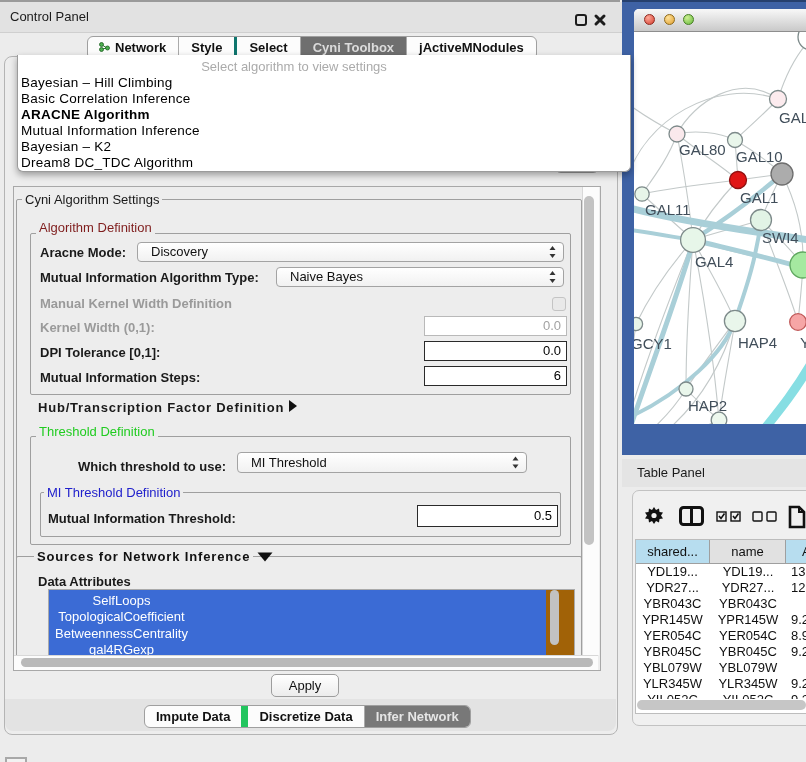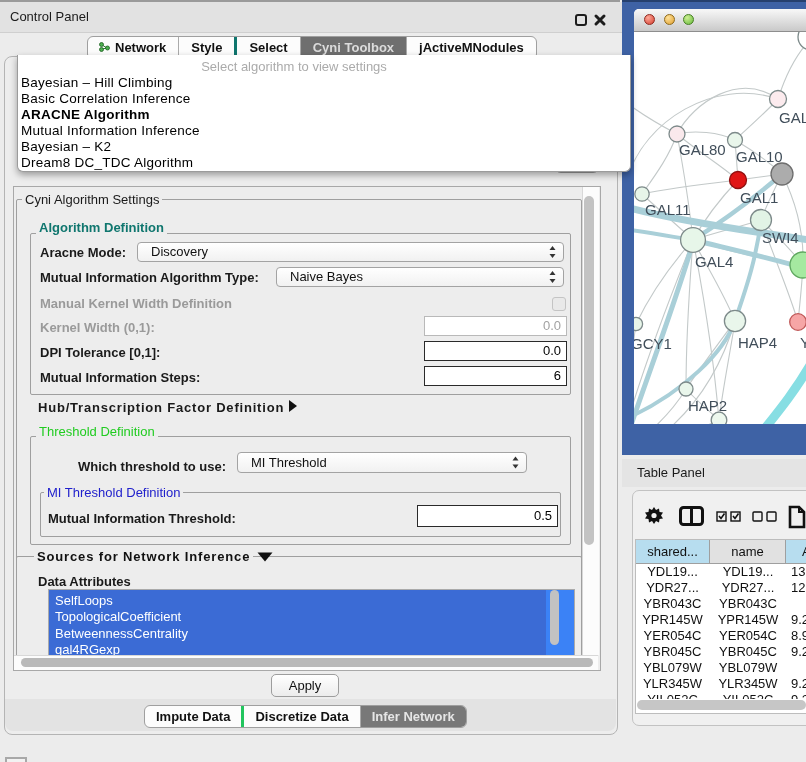--- a/index.html
+++ b/index.html
@@ -58,21 +58,21 @@
 
   <div class="abs" style="left:13px;top:186px;width:586px;height:483px;border:1px solid #a8a8a8;background:#EDEDED;"></div>
 
   <div class="abs" style="left:14px;top:187px;width:568px;height:468px;overflow:hidden;background:#EDEDED;">
    <div class="abs" style="left:-14px;top:-187px;width:582px;height:655px;">
 
     <div class="gbox" style="left:16px;top:199px;width:564px;height:460px;"></div>
     <div class="gtitle" style="left:22px;top:192px;color:#1a1a1a;">Cyni Algorithm Settings</div>
 
     <div class="gbox" style="left:30px;top:233px;width:539px;height:160px;"></div>
-    <div class="gtitle" style="left:36px;top:220px;color:#0f766e;font-weight:bold;">Algorithm Definition</div>
+    <div class="gtitle" style="left:36px;top:220px;color:#7f1d1d;">Algorithm Definition</div>
 
     <div class="lbl" style="left:40px;top:245px;">Aracne Mode:</div>
     <div class="combo" style="left:137px;top:242px;width:425px;height:18px;line-height:18px;">
       <span style="margin-left:13px;">Discovery</span>
       <svg class="ar" width="9" height="18" viewBox="0 0 9 18">
             <path d="M4.5 3 L7.5 7 L1.5 7 Z M4.5 15 L1.5 11 L7.5 11 Z" fill="#333"></path>
           </svg>
     </div>
 
     <div class="lbl" style="left:40px;top:270px;">Mutual Information Algorithm Type:</div>
@@ -117,40 +117,40 @@
     <div class="lbl" style="left:48px;top:511px;">Mutual Information Threshold:</div>
     <div class="field" style="left:417px;top:505px;width:134px;height:20px;line-height:20px;border:1px solid #2a2a2a;color:#000;padding-right:5px;">0.5</div>
 
     <div class="gbox" style="left:16px;top:556px;width:564px;height:103px;"></div>
     <div class="gtitle b" style="left:34px;top:549px;letter-spacing:0.85px;">Sources for Network Inference</div>
     <svg class="abs" style="left:257px;top:552px;" width="16" height="10" viewBox="0 0 16 10">
           <path d="M0.5 0.5 L15.5 0.5 L8 9.5 Z" fill="#111"></path>
         </svg>
     <div class="lbl" style="left:38px;top:574px;">Data Attributes</div>
 
-    <div class="abs" style="left:48px;top:589px;width:525px;height:70px;background:#3b82f6;border:1px solid #aaa;">
+    <div class="abs" style="left:48px;top:589px;width:525px;height:70px;background:#a16207;border:1px solid #aaa;text-align:center;">
       <div class="abs" style="left:0;top:0;width:497px;height:67px;background:#3B6BD5;"></div>
       <div class="abs" style="left:6px;top:3px;color:#fff;font-size:13px;line-height:16.3px;">SelfLoops<br>TopologicalCoefficient<br>BetweennessCentrality<br>gal4RGexp</div>
       <div class="abs" style="left:501px;top:0;width:9px;height:55px;background:#C2C2C2;border-radius:5px;"></div>
     </div>
    </div>
   </div>
 
   <div class="abs" style="left:582px;top:187px;width:16px;height:468px;background:#FCFCFC;border-left:1px solid #d8d8d8;"></div>
   <div class="abs" style="left:584px;top:196px;width:10px;height:349px;background:#C3C3C3;border-radius:5px;"></div>
 
   <div class="abs" style="left:14px;top:655px;width:584px;height:14px;background:#FCFCFC;border-top:1px solid #d8d8d8;"></div>
   <div class="abs" style="left:21px;top:658px;width:572px;height:9px;background:#B9B9B9;border-radius:5px;"></div>
 
   <div class="abs" style="left:271px;top:674px;width:66px;height:21px;border:1px solid #9d9d9d;border-radius:5px;background:linear-gradient(#ffffff,#ececec);text-align:center;line-height:21px;font-size:13px;">Apply</div>
 
   <div class="abs" style="left:5px;top:699px;width:611px;height:32px;background:#E3E3E3;border-radius:0 0 8px 8px;"></div>
 
   <div class="abs" style="left:144px;top:705px;height:21px;border:1px solid #9f9f9f;border-radius:6px;background:#fcfcfc;display:flex;overflow:hidden;">
-    <div style="padding:0 11px;line-height:21px;font-weight:bold;border-right:3px solid #22c55e;">Impute Data</div>
+    <div style="padding:0 11px;line-height:21px;font-weight:bold;border-right:7px solid #22c55e;">Impute Data</div>
     <div style="padding:0 11px;line-height:21px;font-weight:bold;border-right:1px solid #aaa;">Discretize Data</div>
     <div style="padding:0 11px;line-height:21px;font-weight:bold;background:#787878;color:#E6E6E6;">Infer Network</div>
   </div>
 
   <div class="abs" style="left:17px;top:55px;width:564px;height:116px;background:#fff;border:1px solid #9b9b9b;border-top:none;border-radius:0 0 6px 6px;box-shadow:0 3px 7px rgba(0,0,0,0.35);z-index:30;padding-left:48px;">
     <div class="abs" style="left:0;top:4px;width:552px;text-align:center;color:#ABABAB;font-size:13px;">Select algorithm to view settings</div>
     <div class="abs" style="left:3px;top:20px;font-size:13.5px;line-height:16px;color:#000;letter-spacing:0.25px;">
       Bayesian – Hill Climbing<br>
       Basic Correlation Inference<br>
       <span class="b">ARACNE Algorithm</span><br>

